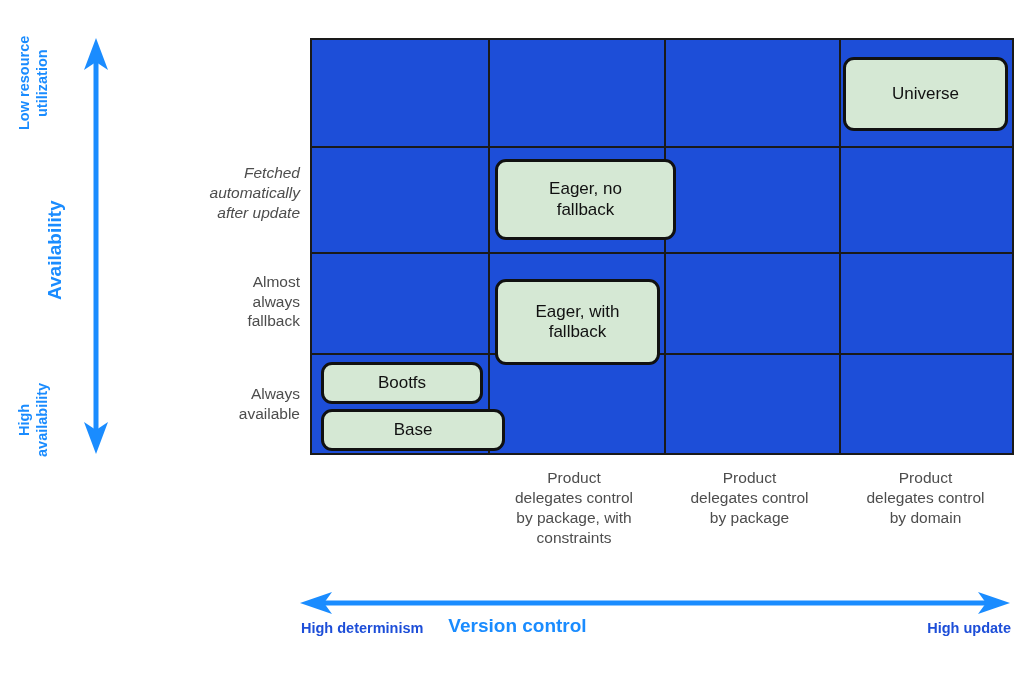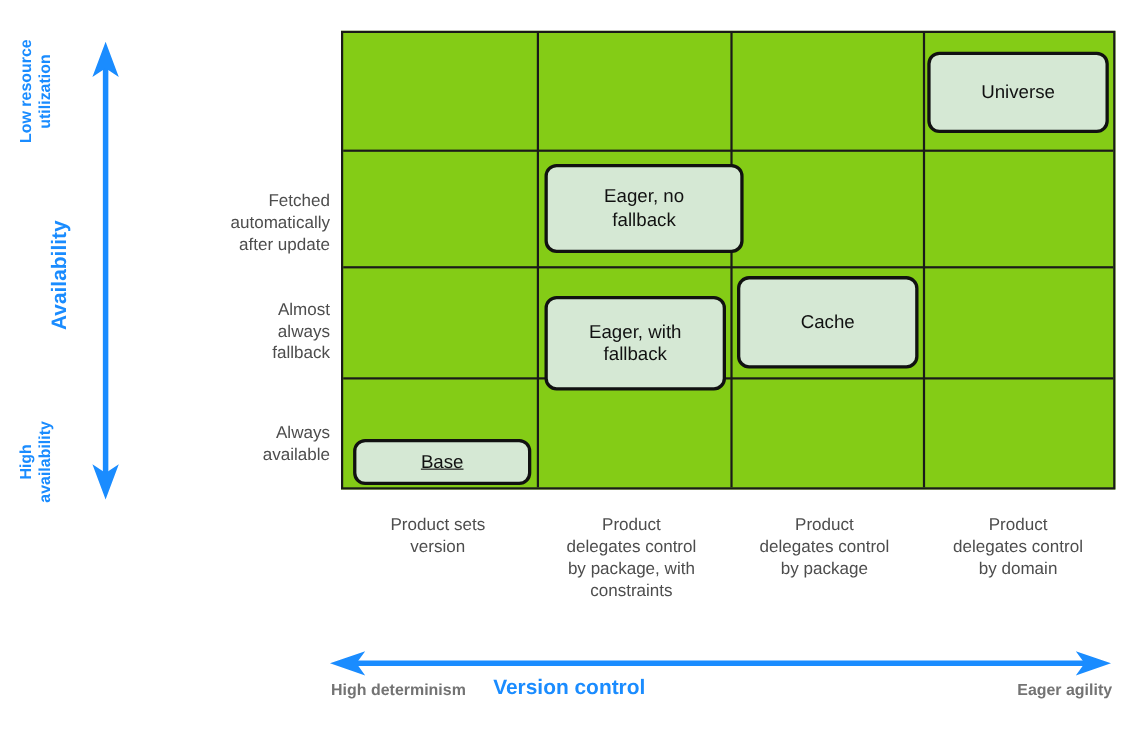--- a/index.html
+++ b/index.html
@@ -86,26 +86,26 @@
     left: 110px;
     top: 38px;
     width: 190px;
     height: 417px;
   }
 
   
   #matrix-grid {
     position: absolute;
     left: 310px;
-    top: 28px;
+    top: 38px;
     width: 704px;
     height: 417px;
     border: 2px solid #1a1a1a;
     box-sizing: border-box;
-    background: #84cc16;
+    background: #1d4ed8;
   }
   .grid-vline {
     position: absolute;
     top: 0;
     bottom: 0;
     width: 1.6px;
     background: #1a1a1a;
   }
   .grid-hline {
     position: absolute;
@@ -162,21 +162,21 @@
   #x-axis-arrow {
     position: absolute;
     left: 298px;
     top: 10px;
     width: 714px;
     height: 26px;
   }
   .x-axis-cap-label {
     position: absolute;
     top: 40px;
-    color: #737373;
+    color: #1d4ed8;
     font-size: 14.5px;
     font-weight: bold;
     white-space: nowrap;
   }
   #x-axis-left-label { left: 301px; }
   #x-axis-right-label { right: 24px; }
   #x-axis-title {
     position: absolute;
     top: 35px;
     left: 0;
@@ -201,21 +201,21 @@
 availability</div>
 
   <svg id="y-axis-arrow" viewBox="0 0 36 420">
     <line x1="18" y1="22" x2="18" y2="398" stroke="#1a8cff" stroke-width="5"></line>
     <polygon points="18,2 30,34 18,26 6,34" fill="#1a8cff"></polygon>
     <polygon points="18,418 30,386 18,394 6,386" fill="#1a8cff"></polygon>
   </svg>
 </div>
 
 <div id="row-labels">
-  <div class="row-label" style="top:112px;height:106px;">Fetched
+  <div class="row-label" style="top:102px;height:106px;font-style:italic;">Fetched
 automatically
 after update</div>
   <div class="row-label" style="top:213px;height:101px;">Almost
 always
 fallback</div>
   <div class="row-label" style="top:314px;height:103px;">Always
 available</div>
 </div>
 
 <div id="matrix-grid">
@@ -228,29 +228,27 @@
   <div class="grid-hline" style="top:313px;"></div>
 
   <div class="node-box" style="left:531px;top:17px;width:165px;height:74px;">Universe</div>
 
   <div class="node-box" style="left:183px;top:119px;width:181px;height:81px;">Eager, no
 fallback</div>
 
   <div class="node-box" style="left:183px;top:220px;width:165px;height:86px;margin-top:19px;">Eager, with
 fallback</div>
 
-  <div class="node-box" style="left:358px;top:221px;width:165px;height:84px;">Cache</div>
-
-
-  <div class="node-box" style="left:9px;top:369px;width:162px;height:42px;text-decoration:underline;">Base</div>
+
+  <div class="node-box" style="left:9px;top:322px;width:162px;height:42px;">Bootfs</div>
+
+  <div class="node-box" style="left:9px;top:369px;width:184px;height:42px;">Base</div>
 </div>
 
 <div id="col-labels">
-  <div class="col-label" style="left:0px;width:176px;">Product sets
-version</div>
   <div class="col-label" style="left:176px;width:176px;">Product
 delegates control
 by package, with
 constraints</div>
   <div class="col-label" style="left:352px;width:175px;">Product
 delegates control
 by package</div>
   <div class="col-label" style="left:527px;width:177px;">Product
 delegates control
 by domain</div>
@@ -260,14 +258,14 @@
   <svg id="x-axis-arrow" viewBox="0 0 714 26">
     <line x1="22" y1="13" x2="692" y2="13" stroke="#1a8cff" stroke-width="5"></line>
     <polygon points="2,13 34,2 26,13 34,24" fill="#1a8cff"></polygon>
     <polygon points="712,13 680,2 688,13 680,24" fill="#1a8cff"></polygon>
   </svg>
 
   <div id="x-axis-left-label" class="x-axis-cap-label">High determinism</div>
 
   <div id="x-axis-title">Version control</div>
 
-  <div id="x-axis-right-label" class="x-axis-cap-label">Eager agility</div>
+  <div id="x-axis-right-label" class="x-axis-cap-label">High update</div>
 </div>
 
 </body></html>

